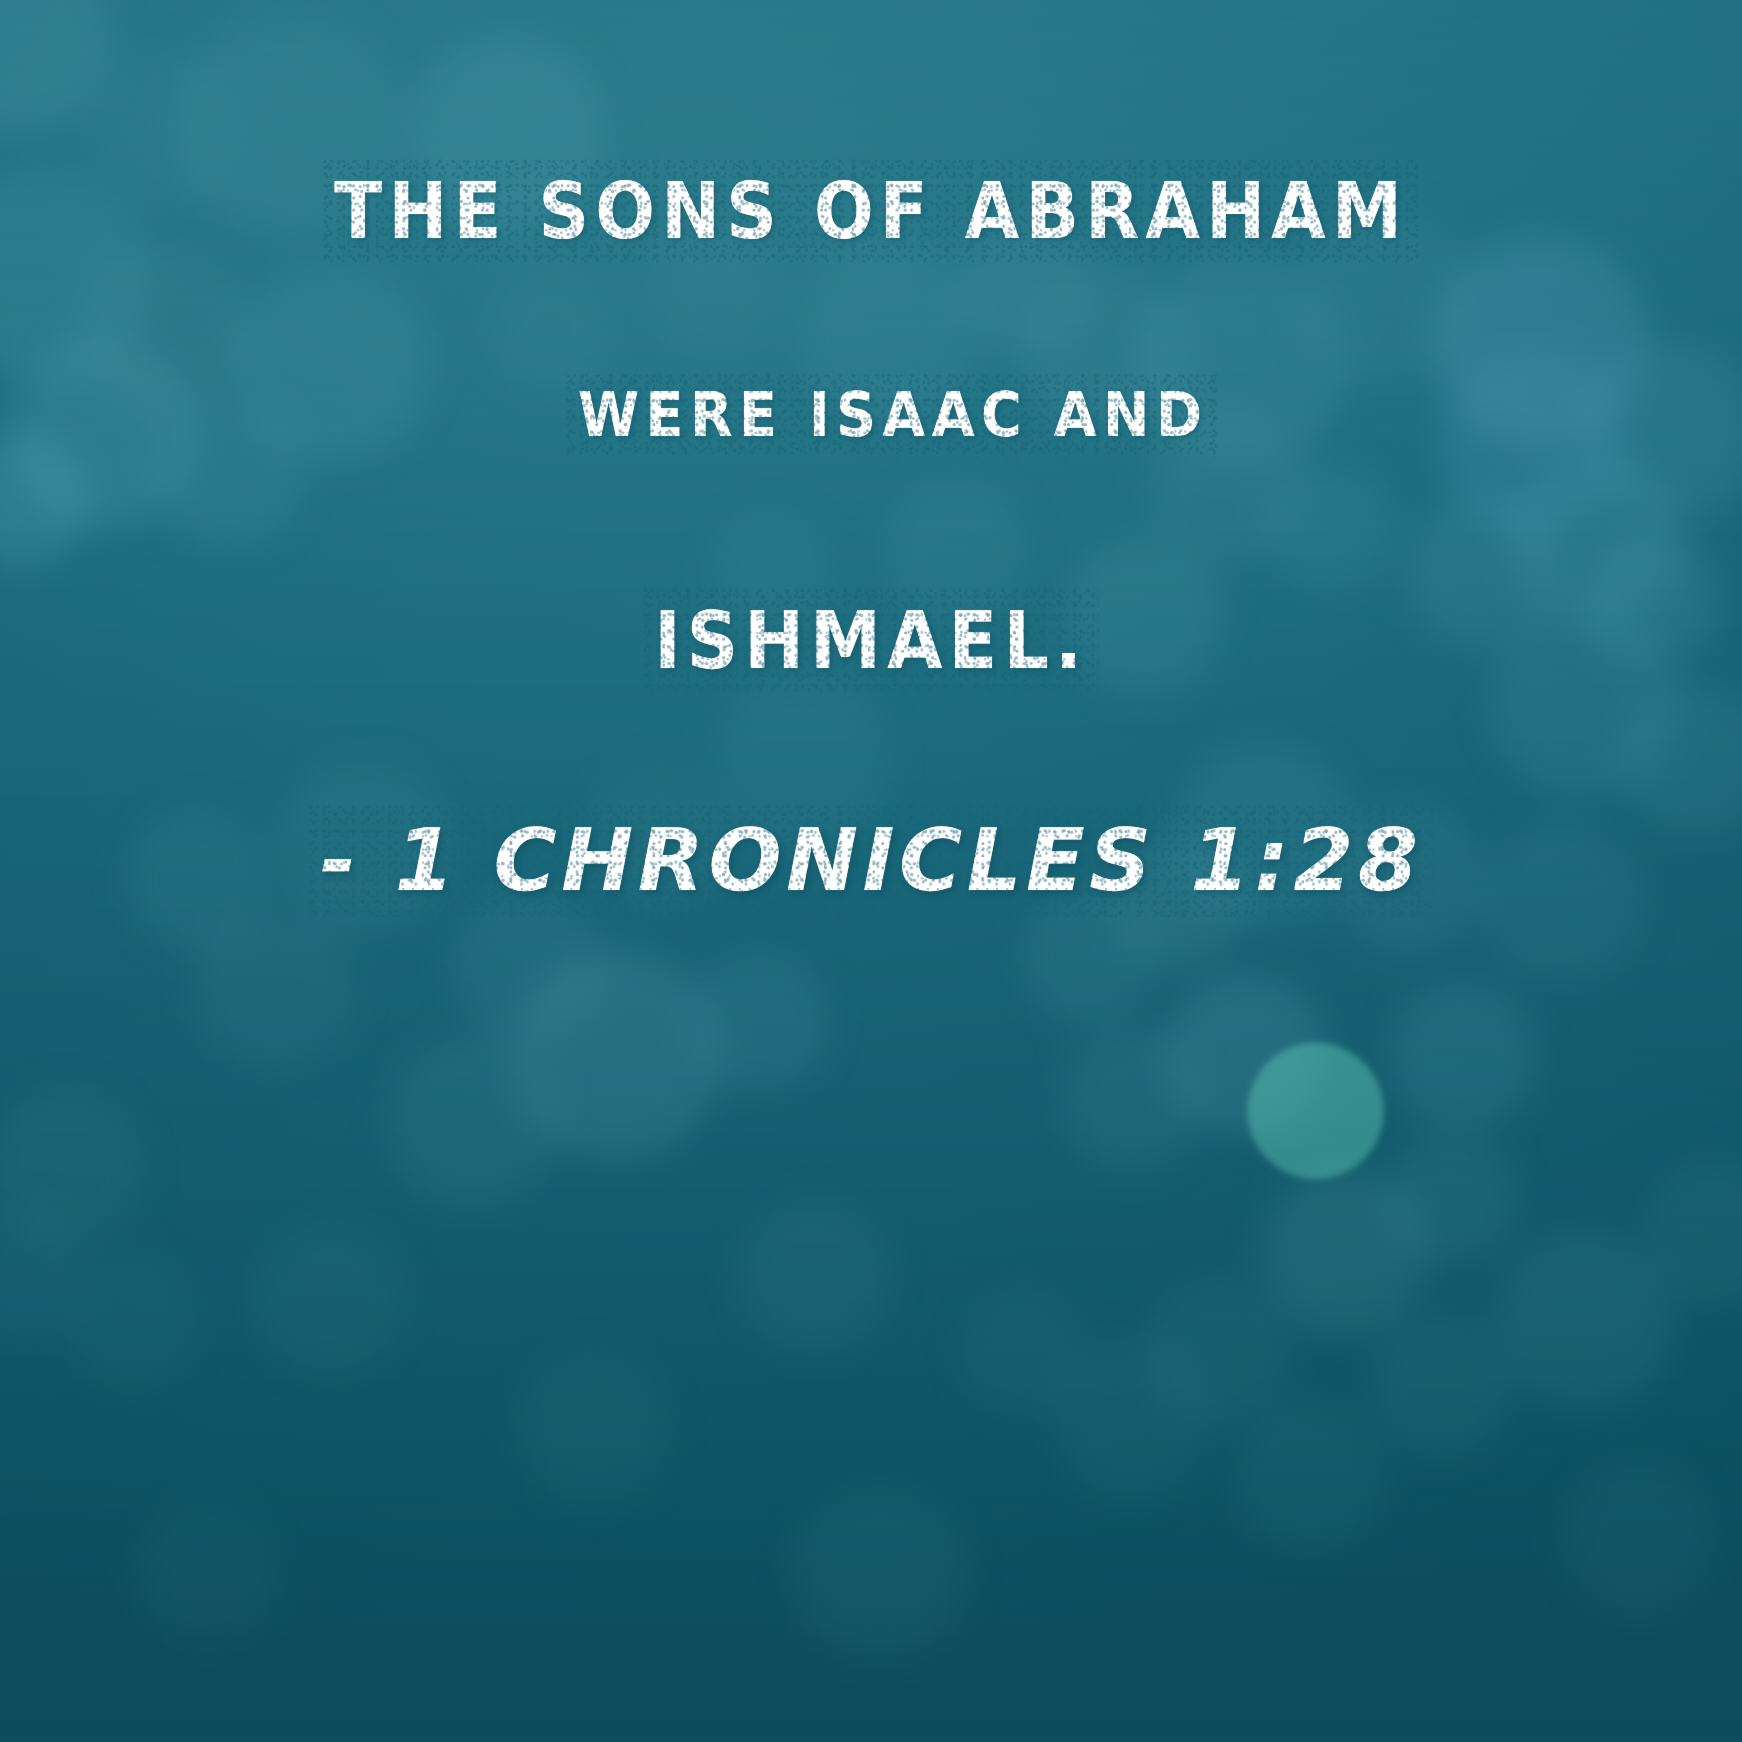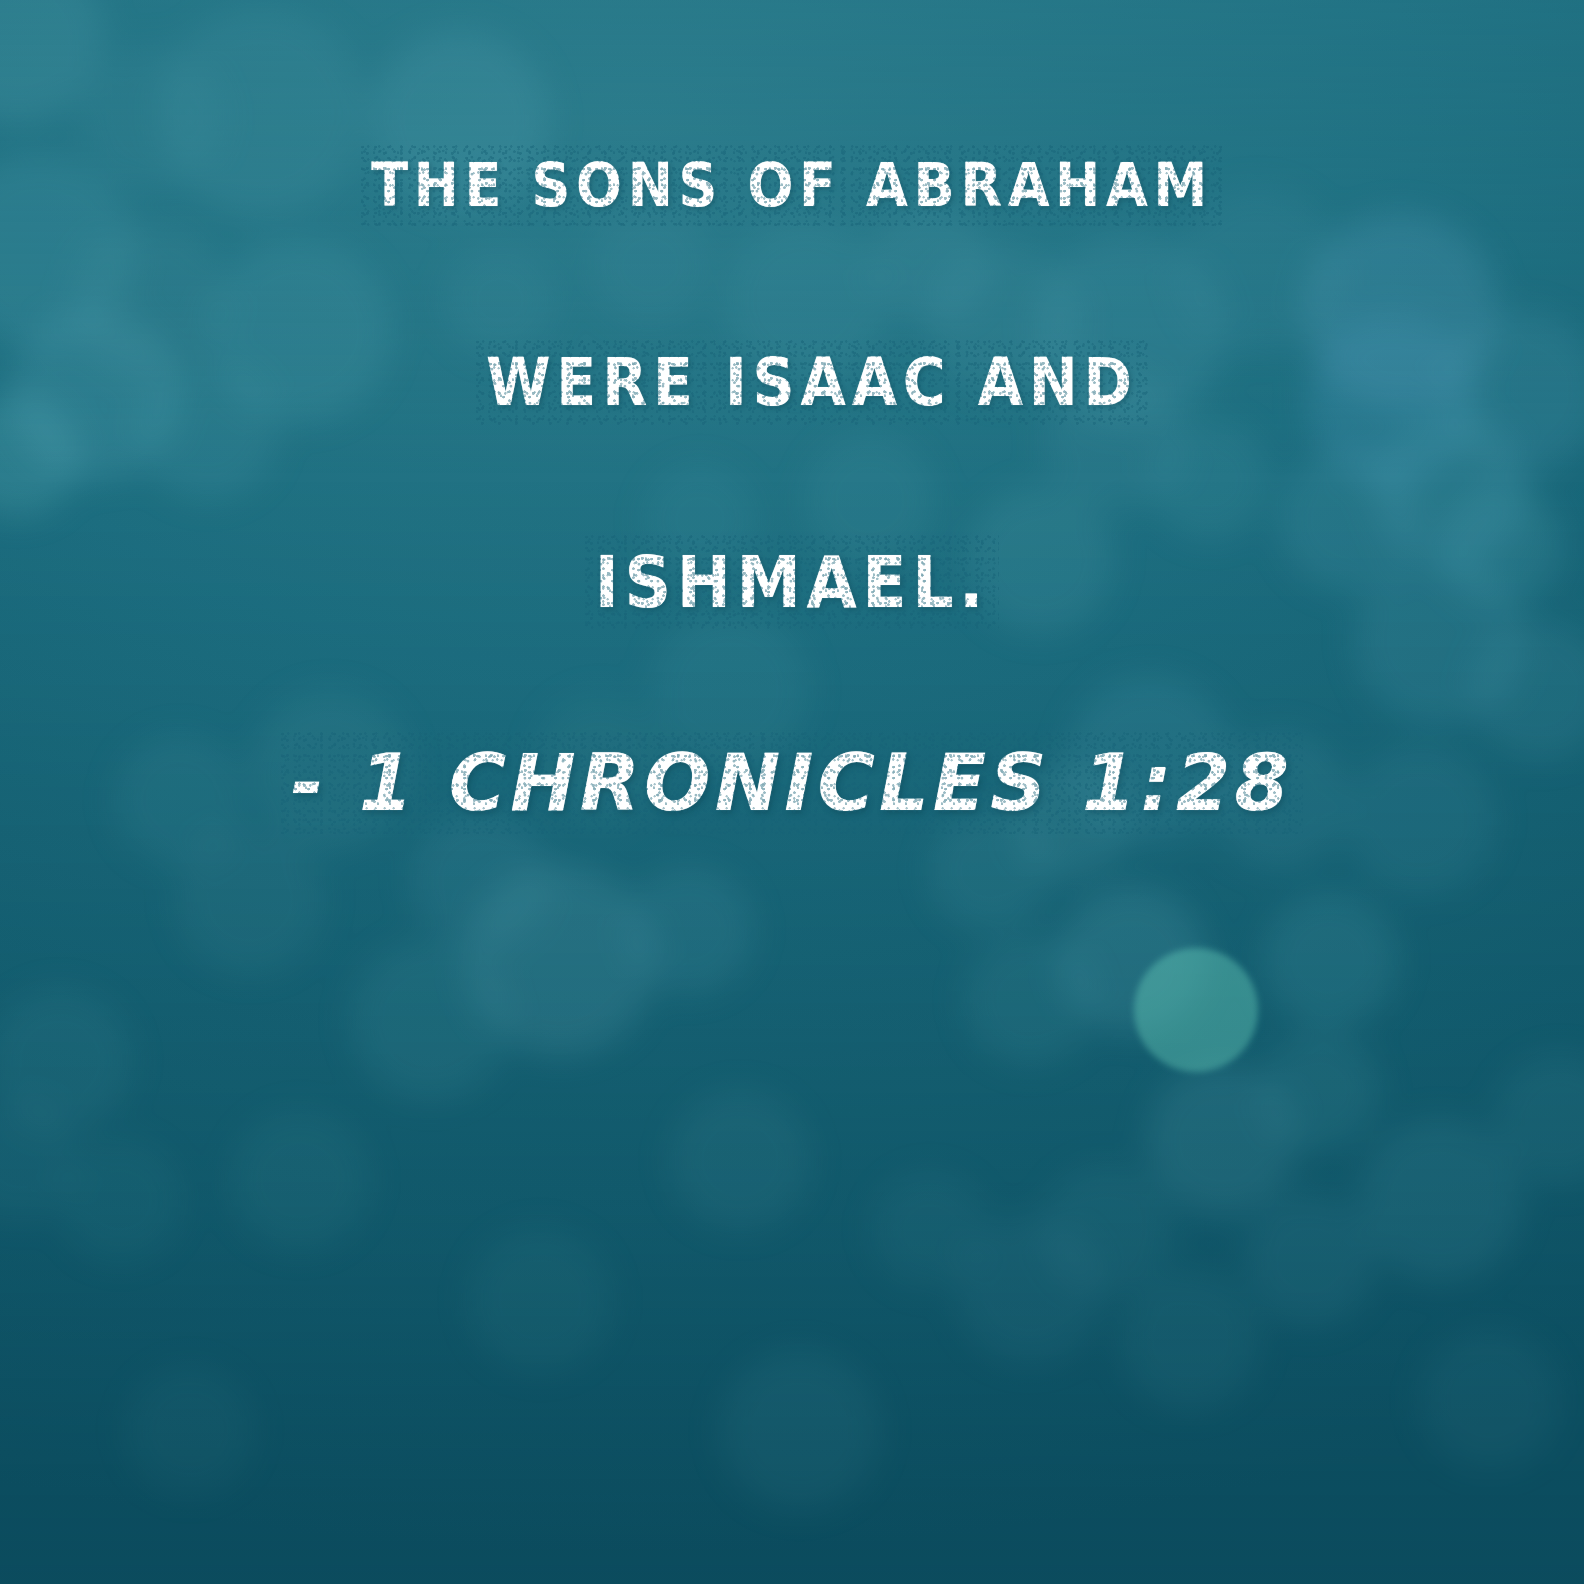--- a/index.html
+++ b/index.html
@@ -177,25 +177,25 @@
       <div class="bk" style="left: 928px; top: 808px; width: 124px; height: 124px; background: rgb(90, 168, 182); opacity: 0.16;"></div>
       <div class="bk" style="left: 1012px; top: 762px; width: 116px; height: 116px; background: rgb(99, 176, 189); opacity: 0.18;"></div>
     </div>
   <div class="bokeh-layer sharp" id="bokeh-sharp">
       <div class="bk" style="left: 1134px; top: 948px; width: 124px; height: 124px; background: rgb(115, 224, 200); opacity: 0.45;"></div>
     </div>
   <div class="bg-vignette"></div>
 
   <div class="verse-block">
 
-    <div class="line verse-line" style="top: 150px; font-size: 60px; letter-spacing: 5.68041px;">
+    <div class="line verse-line" style="top: 150px; font-size: 71px; letter-spacing: 5.68041px;">
       <span class="glyphwrap">THE SONS OF ABRAHAM</span>
     </div>
 
-    <div class="line verse-line" style="top: 345px; font-size: 65px; letter-spacing: 5.84059px; padding-left: 40px;">
+    <div class="line verse-line" style="top: 345px; font-size: 56px; letter-spacing: 5.84059px; padding-left: 40px;">
       <span class="glyphwrap">WERE ISAAC AND</span>
     </div>
 
     <div class="line verse-line" style="top: 540px; font-size: 72px; letter-spacing: 5.61372px;">
       <span class="glyphwrap">ISHMAEL.</span>
     </div>
 
     <div class="line ref-line" style="top: 737px; font-size: 78.2417px; letter-spacing: 4.07509px;">
       <span class="glyphwrap">- 1 CHRONICLES 1:28</span>
     </div>

